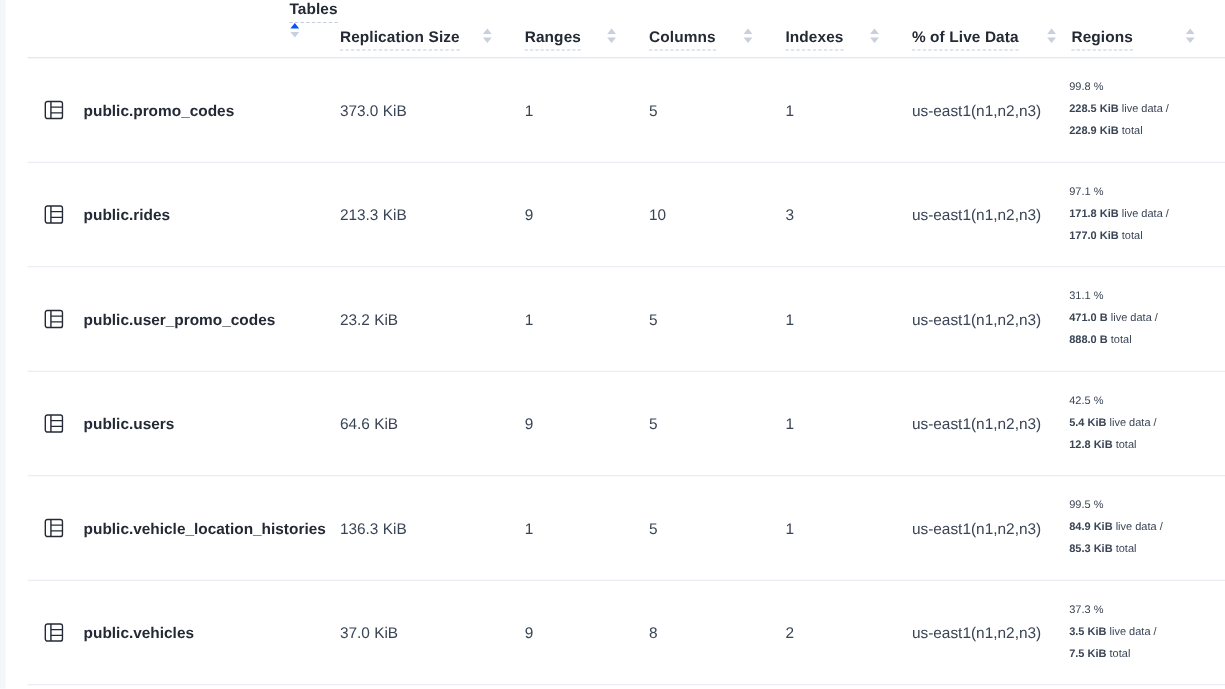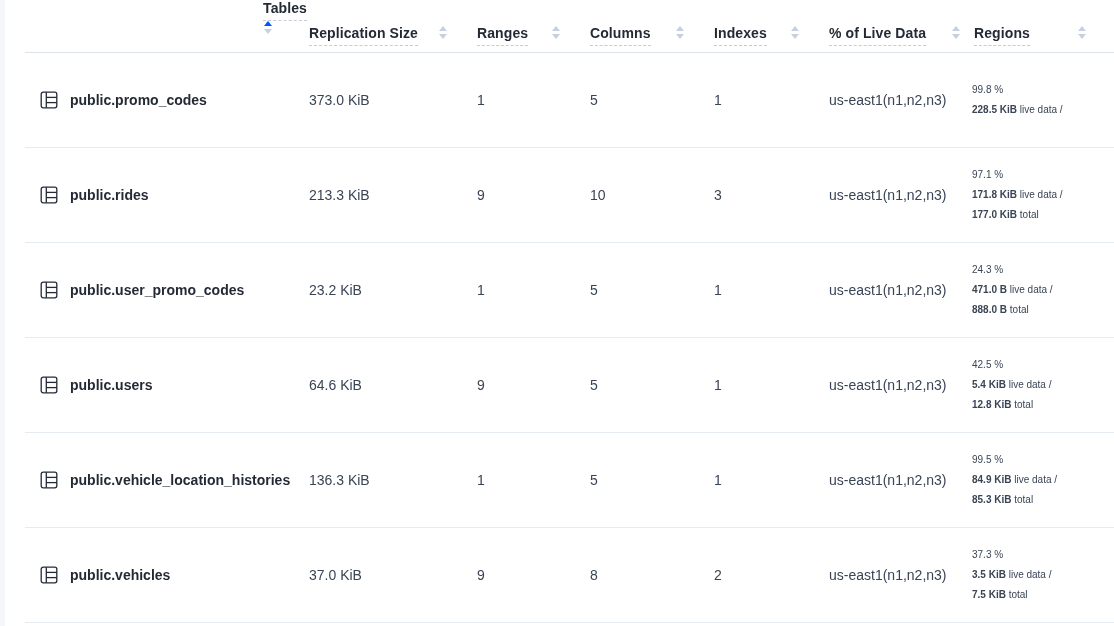--- a/index.html
+++ b/index.html
@@ -66,21 +66,21 @@
     border-bottom:1px solid #e7ecf3;
     align-items:center;
   }
   .cell{
     font-size:14px;
     color:#394455;
     padding-left:2px;
     display:flex;
     align-items:center;
   }
-  .name-cell{padding-left:15px;gap:12px;}
+  .name-cell{padding-left:15px;gap:18px;}
   .ticon{width:18px;height:18px;display:flex;align-items:center;flex:none;}
   .ticon svg{display:block;}
   .name{
     font-weight:600;
     color:#242a35;
     font-size:14px;
     cursor:pointer;
   }
   .live-cell{
     display:block;
@@ -167,20 +167,21 @@
       <span class="name">public.promo_codes</span>
     </div>
     <div class="cell">373.0 KiB</div>
     <div class="cell">1</div>
     <div class="cell">5</div>
     <div class="cell">1</div>
     <div class="cell">us-east1(n1,n2,n3)</div>
     <div class="live-cell">
       <div>99.8 %</div>
       <div><span class="live-size">228.5 KiB</span><span> live data /</span></div>
+      <div><span class="live-size">228.9 KiB</span><span> total</span></div>
     </div>
   </div>
 
   <div class="grid row">
     <div class="cell name-cell">
       <span class="ticon">
         <svg width="18" height="18" viewBox="0 0 18 18" fill="none" stroke="#242a35" stroke-width="1.3">
           <rect x="1.2" y="1.2" width="15.6" height="15.6" rx="2"></rect>
           <path d="M6.3 1.2 V16.8"></path>
           <path d="M6.3 6.4 H16.8"></path>
@@ -212,21 +213,21 @@
         </svg>
       </span>
       <span class="name">public.user_promo_codes</span>
     </div>
     <div class="cell">23.2 KiB</div>
     <div class="cell">1</div>
     <div class="cell">5</div>
     <div class="cell">1</div>
     <div class="cell">us-east1(n1,n2,n3)</div>
     <div class="live-cell">
-      <div>24.3 %</div>
+      <div>31.1 %</div>
       <div><span class="live-size">471.0 B</span><span> live data /</span></div>
       <div><span class="live-size">888.0 B</span><span> total</span></div>
     </div>
   </div>
 
   <div class="grid row">
     <div class="cell name-cell">
       <span class="ticon">
         <svg width="18" height="18" viewBox="0 0 18 18" fill="none" stroke="#242a35" stroke-width="1.3">
           <rect x="1.2" y="1.2" width="15.6" height="15.6" rx="2"></rect>

